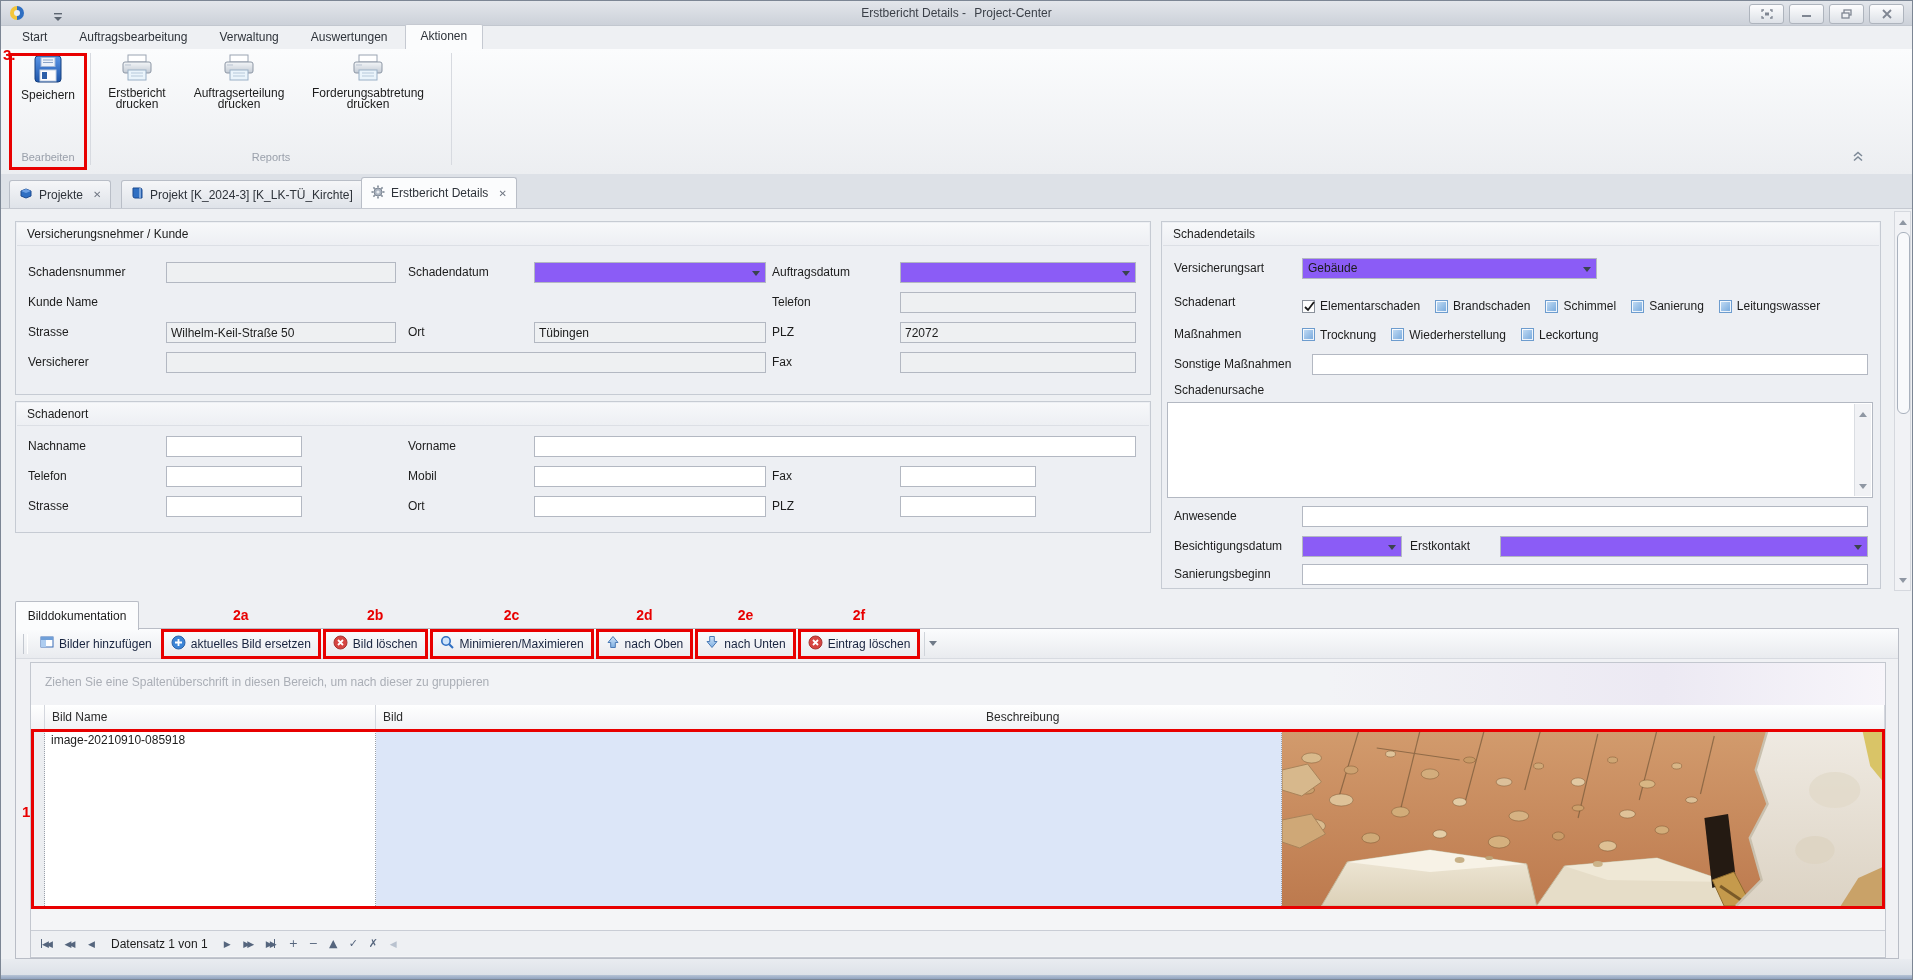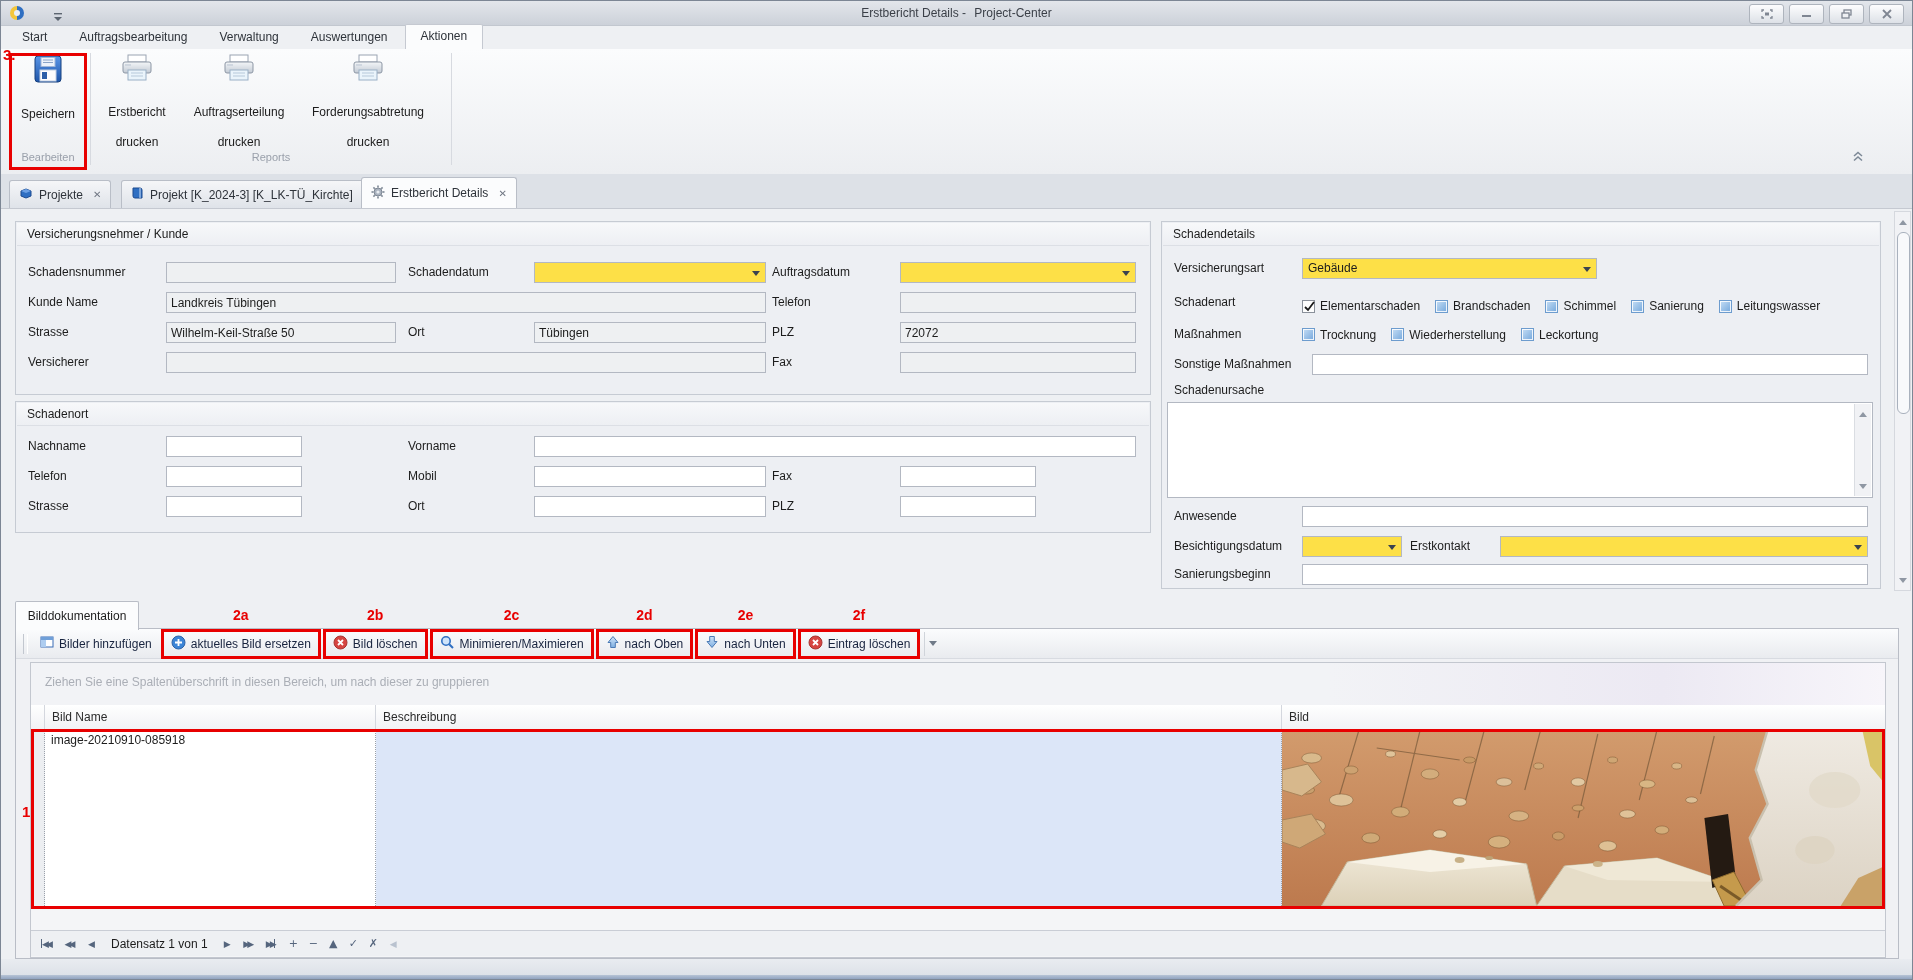--- a/index.html
+++ b/index.html
@@ -9,37 +9,37 @@
   
   .titlebar{position:absolute;left:0;top:0;width:100%;height:24px;background:linear-gradient(#e3e6eb,#ccd1d9);border-bottom:1px solid #c2c7cf;}
   .title{position:absolute;left:0;right:0;top:0;height:24px;line-height:24px;text-align:center;font-size:12px;font-weight:normal;color:#3a3f47;}
   .winbtns{position:absolute;right:8px;top:3px;display:flex;gap:5px;}
   .winbtn{width:33px;height:18px;border:1px solid #aeb4bd;border-radius:3px;background:linear-gradient(#fdfdfe,#dde1e7);display:flex;align-items:center;justify-content:center;}
   
   .rtabs{position:absolute;left:6px;top:24px;height:24px;display:flex;align-items:flex-end;gap:2px;}
   .rtab{padding:0 15px;height:23px;line-height:23px;font-size:12px;color:#2e333a;white-space:nowrap;}
   .rtab.active{background:#fbfcfd;border:1px solid #c5c9d1;border-bottom:none;border-radius:2px 2px 0 0;height:24px;}
   .ribbon{position:absolute;left:0;top:48px;width:100%;height:125px;background:linear-gradient(#fbfcfd,#eceef1);border-bottom:1px solid #c5c9d1;}
-  .rbigbtn{position:absolute;display:flex;flex-direction:column;align-items:center;gap:20px;padding-top:5px;font-size:12px;color:#1c1c1c;text-align:center;line-height:14px;}
+  .rbigbtn{position:absolute;display:flex;flex-direction:column;align-items:center;gap:1px;padding-top:5px;font-size:12px;color:#1c1c1c;text-align:center;line-height:14px;}
   .gcap{position:absolute;top:102px;font-size:11px;color:#9aa0ab;text-align:center;}
   .gsep{position:absolute;top:4px;width:1px;height:112px;background:#d7dae0;}
   .redbox{position:absolute;border:3px solid #e80000;box-sizing:border-box;pointer-events:none;z-index:30;}
   .redlab{position:absolute;color:#e80000;font-weight:bold;font-size:15px;z-index:31;font-family:"Liberation Sans",sans-serif;}
   
   .doctabs{position:absolute;left:0;top:173px;width:100%;height:34px;background:#dde1e7;border-bottom:1px solid #c5c9d1;}
   .dtab{position:absolute;bottom:0;height:27px;display:flex;align-items:center;gap:6px;padding:0 9px;font-size:12px;color:#2e333a;background:linear-gradient(#f5f6f8,#dfe3e9);border:1px solid #b9bec7;border-bottom:none;border-radius:3px 3px 0 0;white-space:nowrap;}
   .dtab.active{background:#fbfcfd;height:30px;}
   .dclose{font-family:"DejaVu Sans",sans-serif;font-size:10px;color:#707783;margin-left:4px;}
   
   .panel{position:absolute;border:1px solid #c6cbd3;background:#edeff3;}
   .pcap{position:absolute;left:1px;top:1px;right:1px;height:22px;line-height:22px;padding-left:10px;font-size:12px;color:#1c1c1c;background:linear-gradient(#f7f8fa,#edeff3);border-bottom:1px solid #dcdfe5;}
   .lbl{position:absolute;height:21px;line-height:21px;font-size:12px;color:#1c1c1c;white-space:nowrap;}
   .inp{position:absolute;height:21px;border:1px solid #b3b8c2;background:#fff;box-sizing:border-box;font:12px "Liberation Sans",sans-serif;padding:0 4px;color:#1c1c1c;}
   .inp.ro{background:#eef0f2;}
-  .dd{position:absolute;height:21px;border:1px solid #b3b8c2;background:#fde047;box-sizing:border-box;}
+  .dd{position:absolute;height:21px;border:1px solid #b3b8c2;background:#8b5cf6;box-sizing:border-box;}
   .dd .val{position:absolute;left:5px;top:0;line-height:19px;font-size:12px;color:#1c1c1c;white-space:nowrap;}
   .dd .arr{position:absolute;right:5px;top:8px;width:0;height:0;border:4px solid transparent;border-top:5px solid #3a434f;}
   .chkrow{position:absolute;display:flex;gap:15px;align-items:center;height:21px;}
   .chk{display:flex;align-items:center;gap:5px;font-size:12px;color:#1c1c1c;}
   .cbox{width:13px;height:13px;box-sizing:border-box;position:relative;flex:0 0 13px;}
   .cbox.blue{border:1px solid #6d9cce;background:linear-gradient(135deg,#c6def5,#74a7dc);box-shadow:inset 0 0 0 1px rgba(255,255,255,.85);}
   .cbox.checked{border:1px solid #8a909a;background:#fdfdfd;}
   .tarea{position:absolute;border:1px solid #b3b8c2;background:#fff;box-sizing:border-box;}
   .vscroll{position:absolute;background:#f1f2f5;border-left:1px solid #dadde2;}
   .sarr{position:absolute;left:0;width:100%;height:16px;display:flex;align-items:center;justify-content:center;}
@@ -269,21 +269,20 @@
     <div class="dd" style="left:518px;top:40px;width:232px;">
         <span class="val"></span>
         <span class="arr"></span>
       </div>
     <span class="lbl" style="left:756px;top:40px;">Auftragsdatum</span>
     <div class="dd" style="left:884px;top:40px;width:236px;">
         <span class="val"></span>
         <span class="arr"></span>
       </div>
     <span class="lbl" style="left:12px;top:70px;">Kunde Name</span>
-    <input class="inp ro" style="left: 150px; top: 70px; width: 600px;" readonly="" value="Landkreis Tübingen">
     <span class="lbl" style="left:756px;top:70px;">Telefon</span>
     <input class="inp ro" style="left: 884px; top: 70px; width: 236px;" readonly="" value="">
     <span class="lbl" style="left:12px;top:100px;">Strasse</span>
     <input class="inp ro" style="left: 150px; top: 100px; width: 230px;" readonly="" value="Wilhelm-Keil-Straße 50">
     <span class="lbl" style="left:392px;top:100px;">Ort</span>
     <input class="inp ro" style="left: 518px; top: 100px; width: 232px;" readonly="" value="Tübingen">
     <span class="lbl" style="left:756px;top:100px;">PLZ</span>
     <input class="inp ro" style="left: 884px; top: 100px; width: 236px;" readonly="" value="72072">
     <span class="lbl" style="left:12px;top:130px;">Versicherer</span>
     <input class="inp ro" style="left: 150px; top: 130px; width: 600px;" readonly="" value="">
@@ -474,22 +473,22 @@
         </span>
     </div>
 
     <div class="gridwrap">
       <div class="grouppanel">
         <span class="ghint">Ziehen Sie eine Spaltenüberschrift in diesen Bereich, um nach dieser zu gruppieren</span>
       </div>
       <div class="ghead">
         <span class="hcell" style="width:14px;padding:0;"></span>
         <span class="hcell" style="width:331px;">Bild Name</span>
+        <span class="hcell" style="flex:1;border-right:none;">Bild</span>
         <span class="hcell" style="width:906px;">Beschreibung</span>
-        <span class="hcell" style="flex:1;border-right:none;">Bild</span>
       </div>
       <div class="grow">
         <span class="gcell" style="width:14px;background:#eceef1;border-right:1px dotted #9aa0aa;"></span>
         <span class="gcell" style="width:331px;background:#fff;border-right:1px dotted #9aa0aa;font-size:12px;color:#1c1c1c;padding:3px 0 0 6px;">image-20210910-085918</span>
         <span class="gcell" style="width:906px;background:#dce6f8;border-right:1px dotted #9aa0aa;"></span>
         <span class="gcell" style="flex:1;overflow:hidden;">
           <svg width="100%" height="100%" viewBox="0 0 611 176" preserveAspectRatio="none">
             <rect width="611" height="176" fill="url(#phBg)"></rect>
             <g stroke="#7b5c3c" stroke-width="1.2" opacity="0.75">
               <path d="M78 0 L58 66" fill="none"></path>

